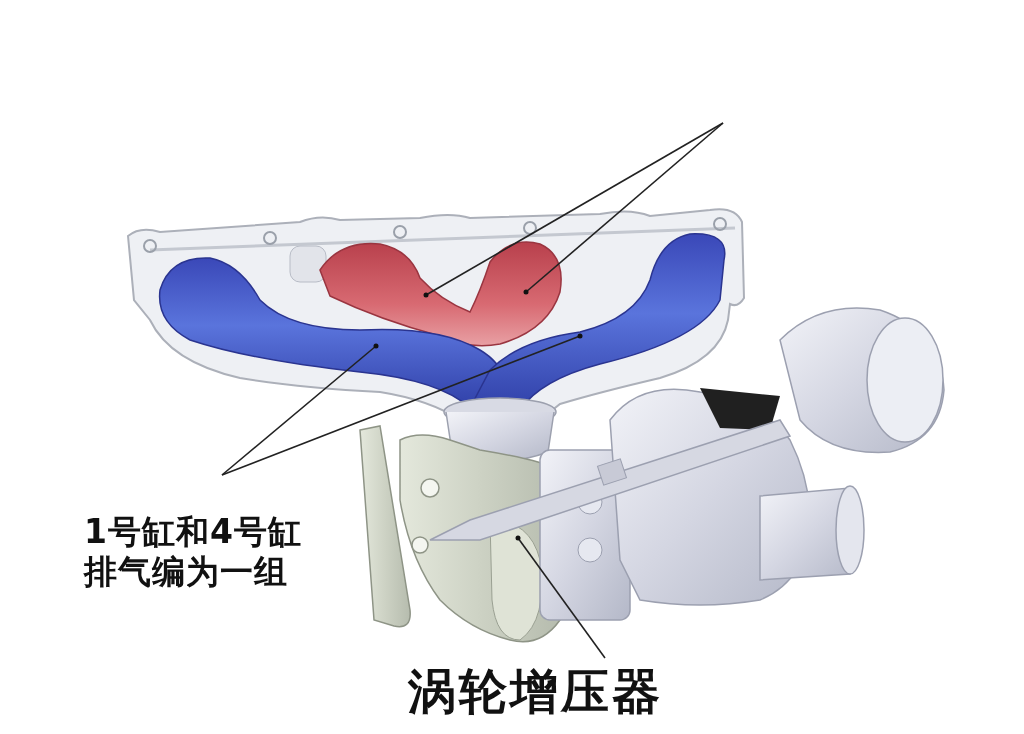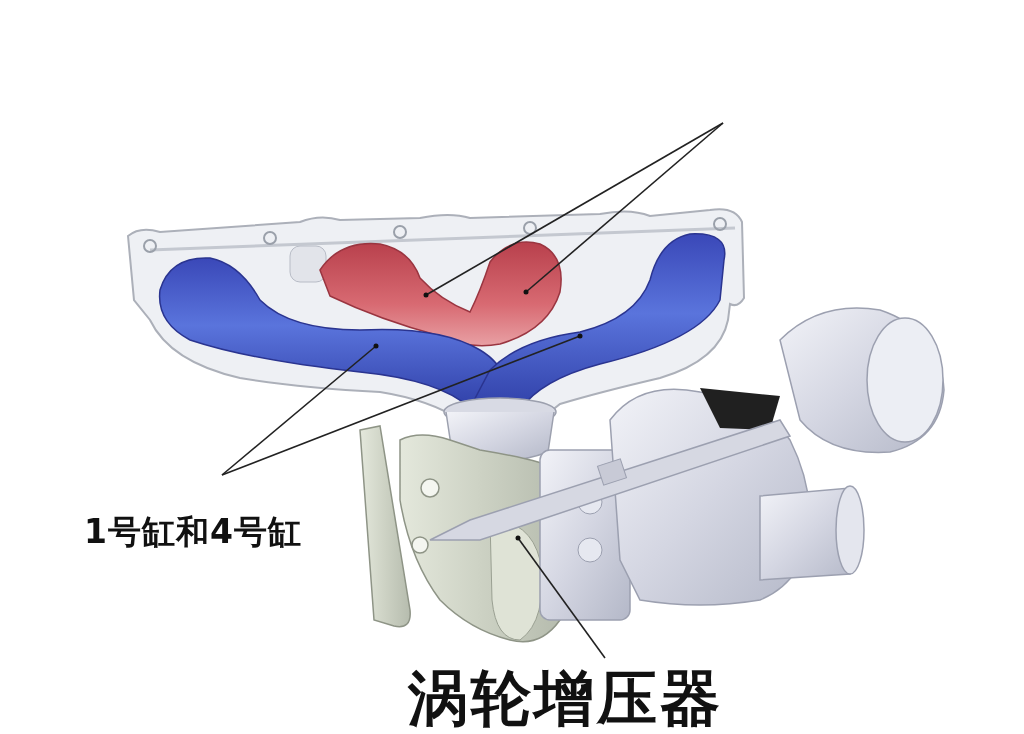--- a/index.html
+++ b/index.html
@@ -4,21 +4,21 @@
 <style>
   html, body { margin: 0; padding: 0; background: #ffffff; }
   body { width: 1024px; height: 734px; position: relative; overflow: hidden;
          font-family: "DejaVu Sans", sans-serif; }
   #stage { position: absolute; left: 0; top: 0; width: 1024px; height: 734px; }
   .label { position: absolute; color: #111111; font-weight: 900;
            font-family: "DejaVu Sans", sans-serif; letter-spacing: 1px; line-height: 1.22; }
   .label span { display: block; white-space: nowrap; }
   #label-top { left: 590px; top: 30px; font-size: 36px; }
   #label-left { left: 60px; top: 512px; font-size: 33px; margin-left: 24px; }
-  #label-bottom { left: 408px; top: 662px; font-size: 60px; letter-spacing: 3px; }
+  #label-bottom { left: 408px; top: 662px; font-size: 48px; letter-spacing: 3px; }
 </style>
 </head>
 <body>
 
 <div id="stage">
   <svg width="1024" height="734" viewBox="0 0 1024 734">
     <defs>
       <linearGradient id="blueGrad" x1="0" y1="0" x2="0" y2="1">
         <stop offset="0" stop-color="#3a48b8"></stop>
         <stop offset="0.45" stop-color="#5a74dc"></stop>
@@ -108,18 +108,19 @@
       <circle cx="580" cy="336" r="2.5"></circle>
       <circle cx="518" cy="538" r="2.5"></circle>
     </g>
   </svg>
 
   <div class="label" id="label-top">
   </div>
 
   <div class="label" id="label-left">
     <span>1号缸和4号缸</span>
+    <span>排气编为一组</span>
   </div>
 
   <div class="label" id="label-bottom">
     <span>涡轮增压器</span>
   </div>
 </div>
 
 </body></html>

